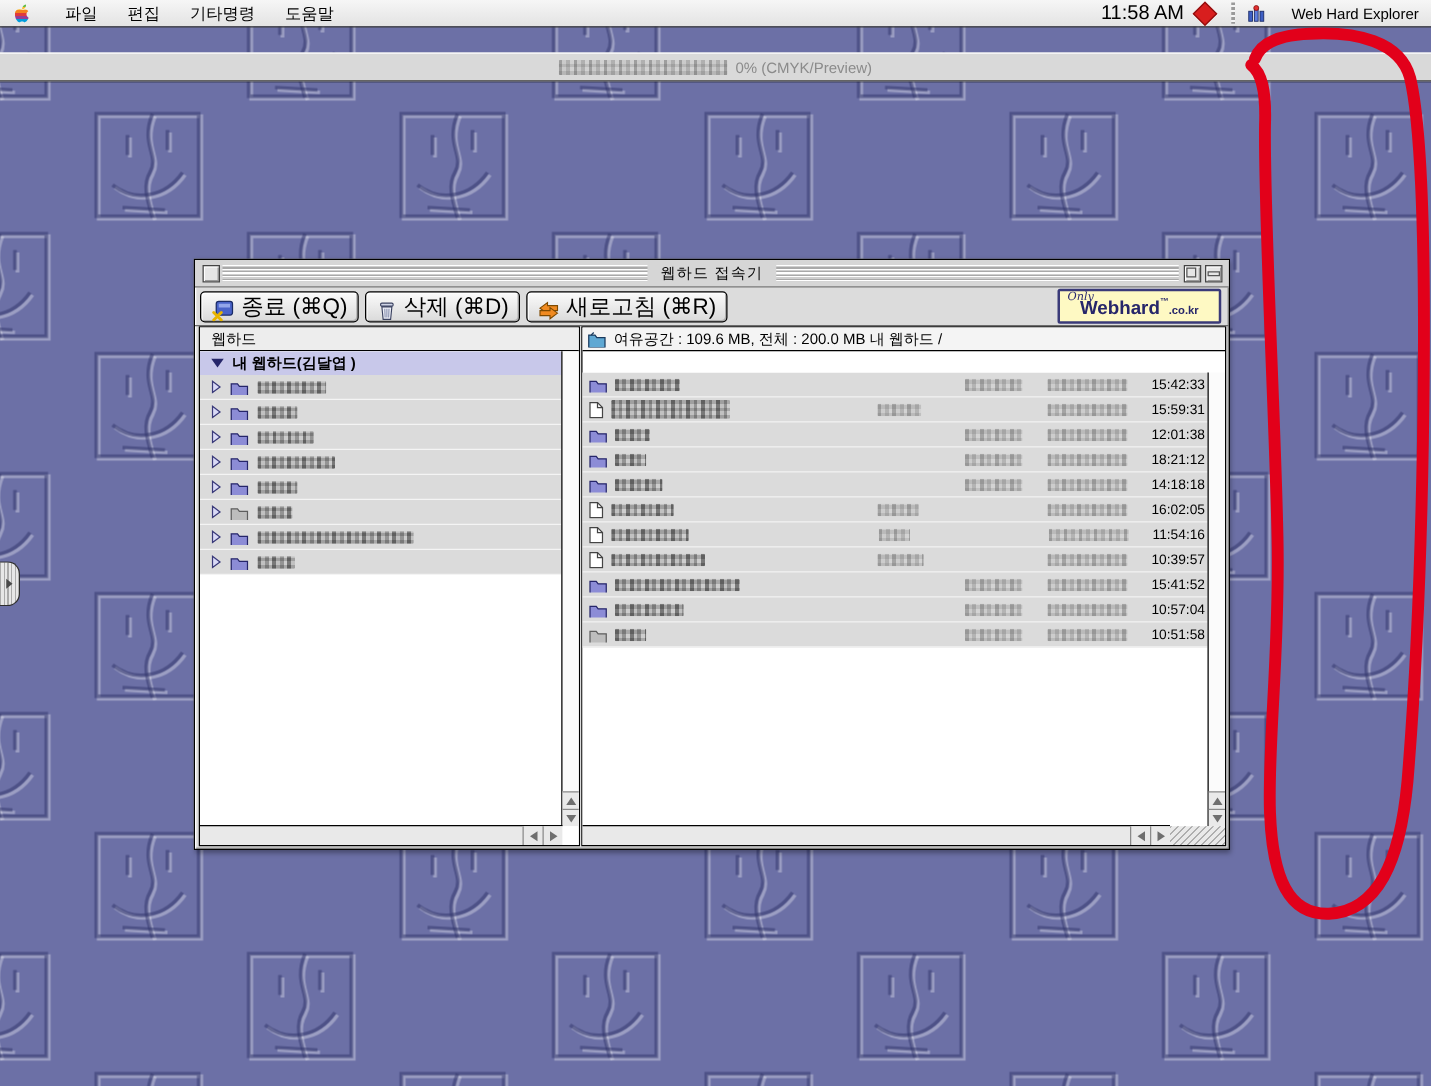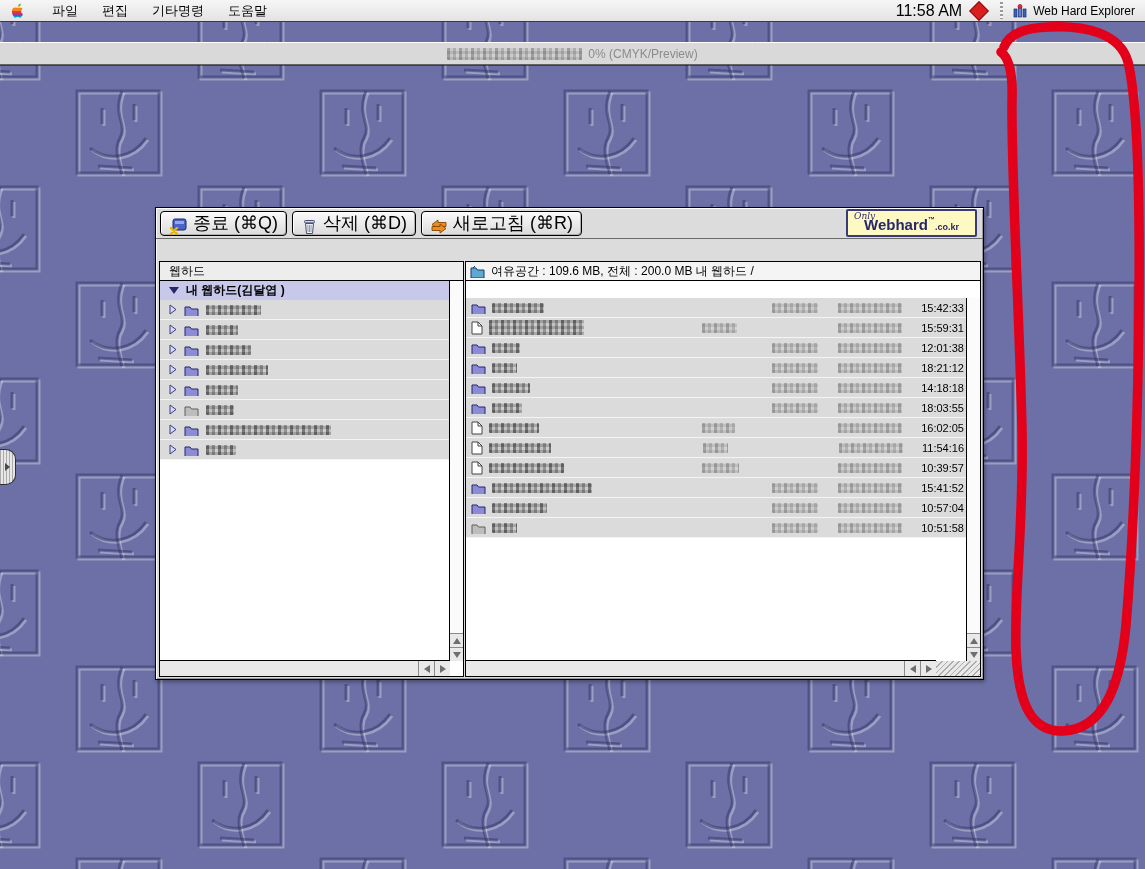--- a/index.html
+++ b/index.html
@@ -13,21 +13,21 @@
   .menubar{position:absolute;left:0;top:0;right:0;height:21px;z-index:6;
     background:linear-gradient(#F6F6F6,#E3E3E3);border-bottom:1px solid #3A3A3A;
     display:flex;align-items:center;font-size:13px;}
   .menubar .apple{margin:0 14px 0 12px;display:flex;align-items:center;}
   .menu-item{padding:0 12px;height:21px;display:flex;align-items:center;}
   .menubar-right{margin-left:auto;display:flex;align-items:center;height:21px;}
   .clock{padding:0 8px;font-size:16px;}
   .diamond{width:12px;height:12px;background:#D81E1E;transform:rotate(45deg);margin:0 10px 0 2px;border:1px solid #8E0E0E;}
   .menu-sep{width:3px;height:17px;margin:0 4px;
     background:repeating-linear-gradient(180deg,#9a9a9a 0 2px,#f4f4f4 2px 4px);}
-  .appname{display:flex;align-items:center;gap:5px;padding:0 10px 0 6px;font-size:12px;}
+  .appname{display:flex;align-items:center;gap:20px;padding:0 10px 0 6px;font-size:12px;}
 
   
   .shaded-bar{position:absolute;left:0;right:0;top:42px;height:21px;z-index:2;
     background:#D9D9D9;border-top:1px solid #FDFDFD;border-bottom:1px solid #636363;
     box-shadow:0 1px 0 rgba(0,0,0,.45);
     display:flex;align-items:center;justify-content:center;gap:6px;
     color:#8B8B8B;font-size:12px;}
 
   
   .cstrip{position:absolute;left:0;top:449px;width:15px;height:34px;z-index:3;
@@ -207,20 +207,27 @@
 <div class="shaded-bar">
   <span class="blur bar" style="width:135px"></span>
   <span>0% (CMYK/Preview)</span>
 </div>
 
 <div class="cstrip">
   <span class="tri"></span>
 </div>
 
 <div class="win">
+  <div class="titlebar">
+    <div class="tstripes"></div>
+    <span class="tbox close"></span>
+    <span class="ttext">웹하드 접속기</span>
+    <span class="tbox zoom"></span>
+    <span class="tbox collapse"></span>
+  </div>
 
   <div class="toolbar">
     <button class="tbtn">
       <svg width="19" height="17" viewBox="0 0 19 17">
         <rect x="4" y="1" width="13" height="11" rx="2" fill="#4A63C8" stroke="#1A2B66"></rect>
         <rect x="6" y="3" width="9" height="3" fill="#93A6EA"></rect>
         <path d="M2 10 L8 16 M8 10 L2 16" stroke="#E8B400" stroke-width="2.4" stroke-linecap="round"></path>
       </svg>
       <span>종료 (⌘Q)</span>
     </button>
@@ -434,36 +441,20 @@
         <span class="c-type">
             <span class="blur lite" style="width:46px"></span>
           </span>
         <span class="c-date">
             <span class="blur lite" style="width:64px"></span>
             <span class="time">14:18:18</span>
           </span>
       </div>
       <div class="frow">
         <span class="c-name">
-            <svg width="15" height="12">
-              <path d="M1 3 h5 l1.5 2 H14 v8 H1 z" fill="#8C8CD6" stroke="#26266A"></path>
-            </svg>
-            <span class="blur" style="width:30px"></span>
-          </span>
-        <span class="c-size"></span>
-        <span class="c-type">
-            <span class="blur lite" style="width:46px"></span>
-          </span>
-        <span class="c-date">
-            <span class="blur lite" style="width:64px"></span>
-            <span class="time">18:03:55</span>
-          </span>
-      </div>
-      <div class="frow">
-        <span class="c-name">
             <svg width="12" height="14">
               <path d="M1 1 h6 l4 4 v8 H1 z" fill="#FFF" stroke="#444"></path>
               <path d="M7 1 v4 h4" fill="none" stroke="#444"></path>
             </svg>
             <span class="blur" style="width:50px"></span>
           </span>
         <span class="c-size">
             <span class="blur lite" style="width:33px"></span>
           </span>
         <span class="c-type"></span>

